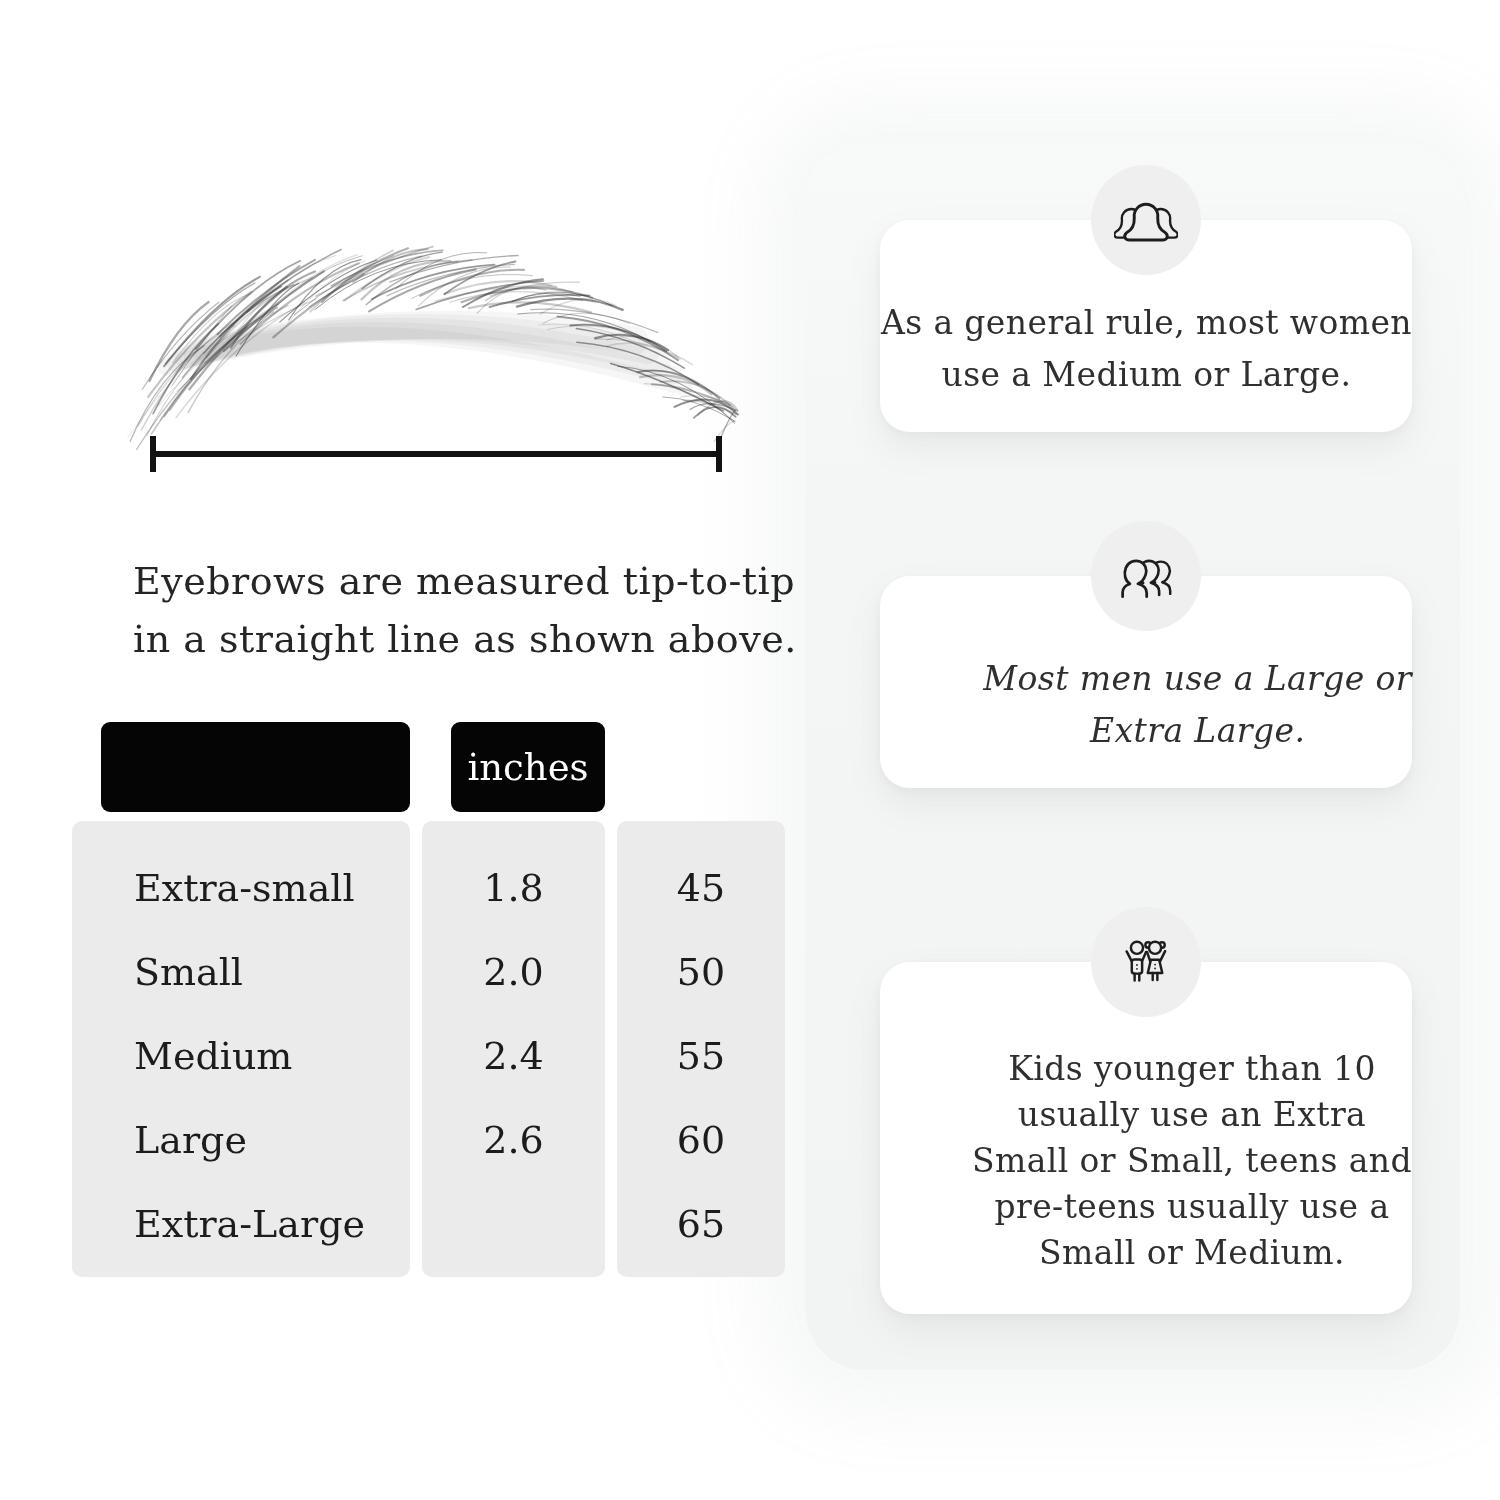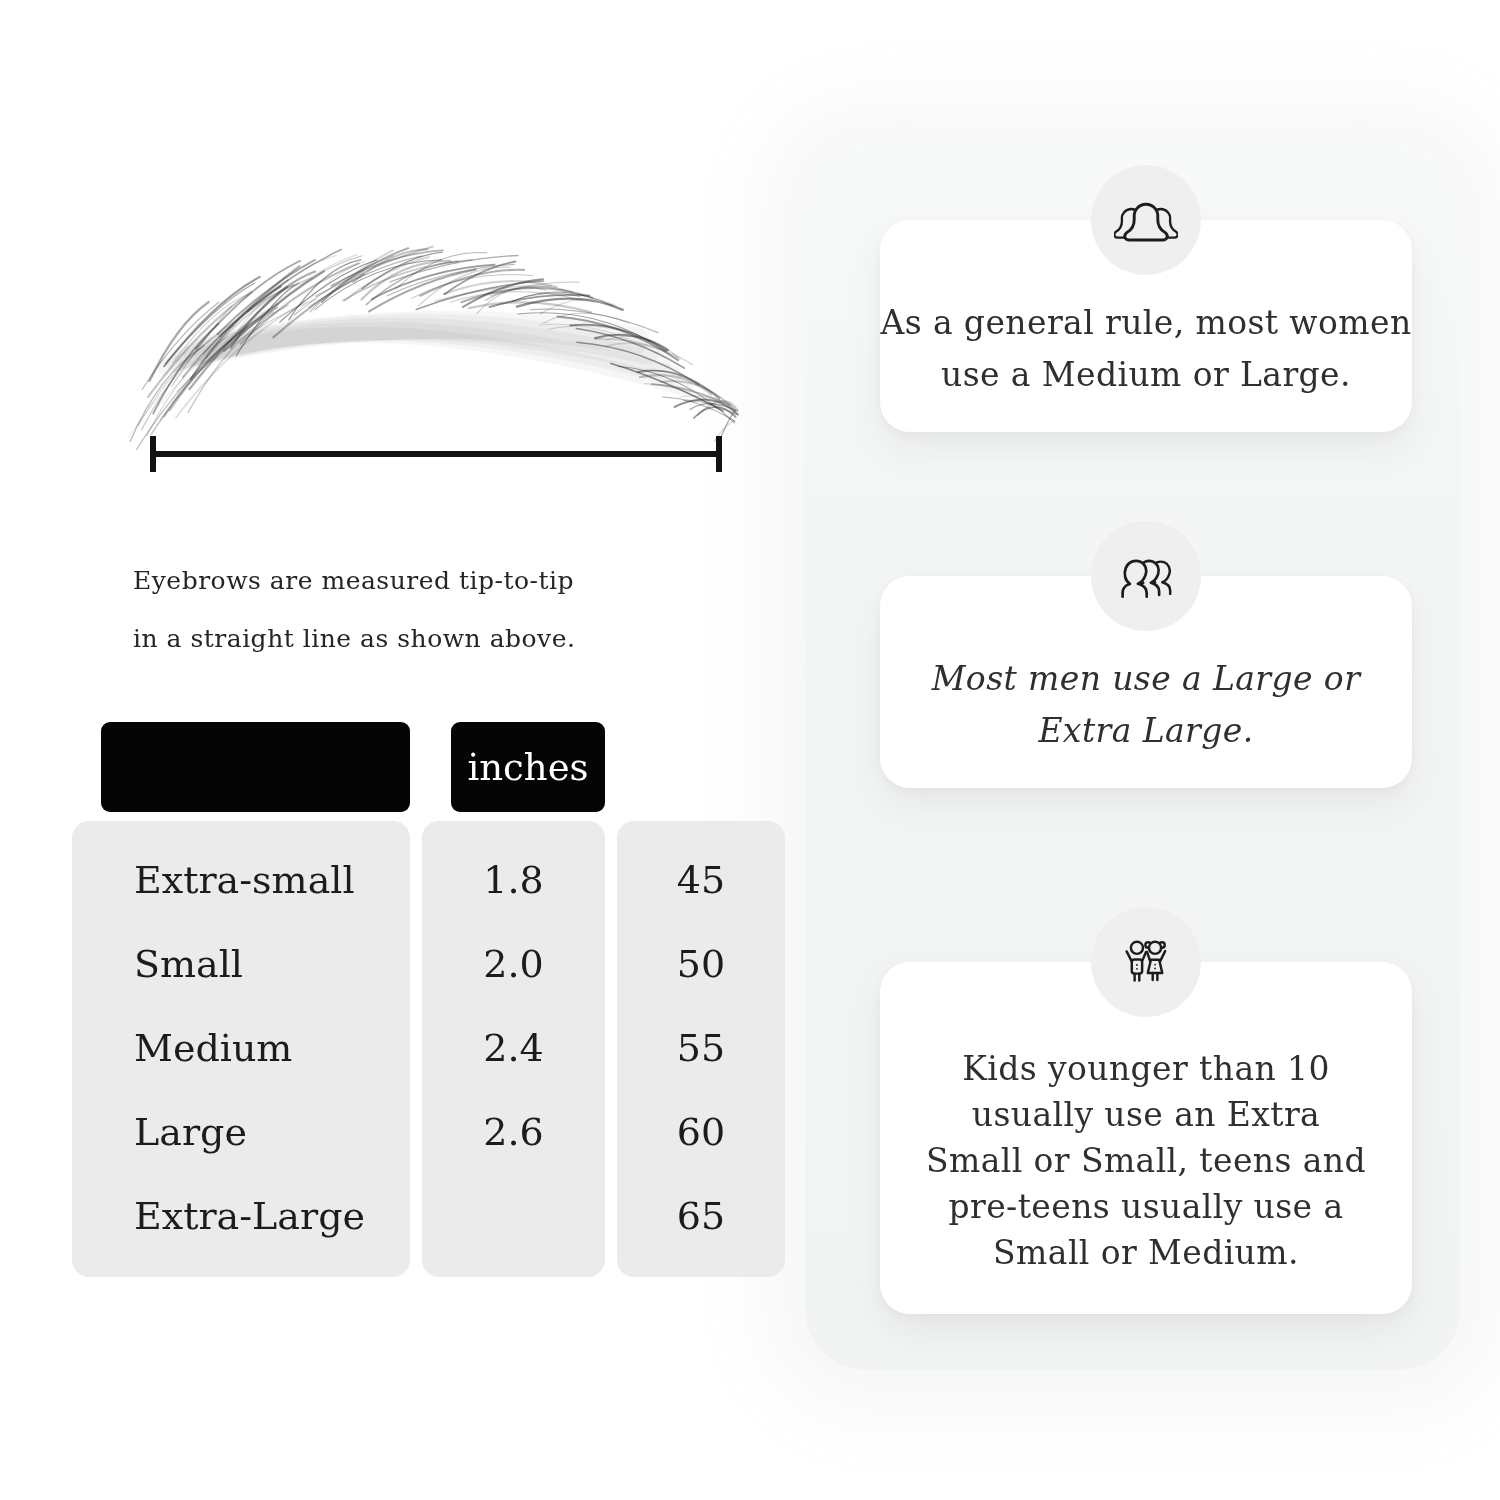--- a/index.html
+++ b/index.html
@@ -14,40 +14,40 @@
     background:linear-gradient(180deg,#f8f9f9 0%,#f4f5f5 30%,#f2f3f3 100%);
     box-shadow:0 0 70px 45px rgba(246,247,247,.95);
   }
   
   .brow-svg{position:absolute;left:105px;top:205px;width:650px;height:245px;}
   .mline{position:absolute;left:150px;top:436px;width:572px;height:36px;}
   .mline .bar{position:absolute;left:0;right:0;top:15px;height:6px;background:#121212;}
   .mline .tick{position:absolute;top:0;width:6px;height:36px;background:#121212;}
   .mline .tick.l{left:0;} .mline .tick.r{right:0;}
   .caption{
-    position:absolute;left:133px;top:552px;font-size:25px;line-height:58px;
+    position:absolute;left:133px;top:552px;font-size:38px;line-height:58px;
     color:#252525;letter-spacing:.5px;
   }
   
   .tbl{position:absolute;left:72px;top:722px;}
   .thead,.tbody{display:grid;grid-template-columns:338px 183px 168px;column-gap:12px;}
   .th{
     height:90px;background:#050505;border-radius:9px;color:#ffffff;
     font-size:37px;display:flex;align-items:center;justify-content:center;margin-left:29px;
   }
   .tbody{margin-top:9px;}
-  .tcol{background:#ebebeb;border-radius:17px;height:456px;box-sizing:border-box;padding-top:17px;}
+  .tcol{background:#ebebeb;border-radius:10px;height:456px;box-sizing:border-box;padding-top:25px;}
   .trow{height:84px;display:flex;align-items:center;font-size:38px;color:#1c1c1c;}
   .tcol.labels .trow{padding-left:62px;}
   .tcol.nums .trow{justify-content:center;}
   
   .card{
     position:absolute;left:880px;width:532px;background:#ffffff;border-radius:30px;
     box-shadow:0 16px 34px rgba(120,122,122,.10),0 3px 10px rgba(0,0,0,.035);
-    box-sizing:border-box;display:flex;flex-direction:column;align-items:center;
+    box-sizing:border-box;display:flex;flex-direction:column;align-items:flex-end;
     justify-content:center;padding-top:46px;
   }
   .card1{top:220px;height:212px;}
   .card2{top:576px;height:212px;font-style:italic;}
   .card3{top:962px;height:352px;}
   .card-text{font-size:33px;color:#2f2f2f;text-align:center;letter-spacing:.4px;}
   .card1 .card-text,.card2 .card-text{line-height:52px;}
   .card3 .card-text{line-height:46px;}
   .icon-circle{
     position:absolute;top:-55px;left:50%;transform:translateX(-50%);

